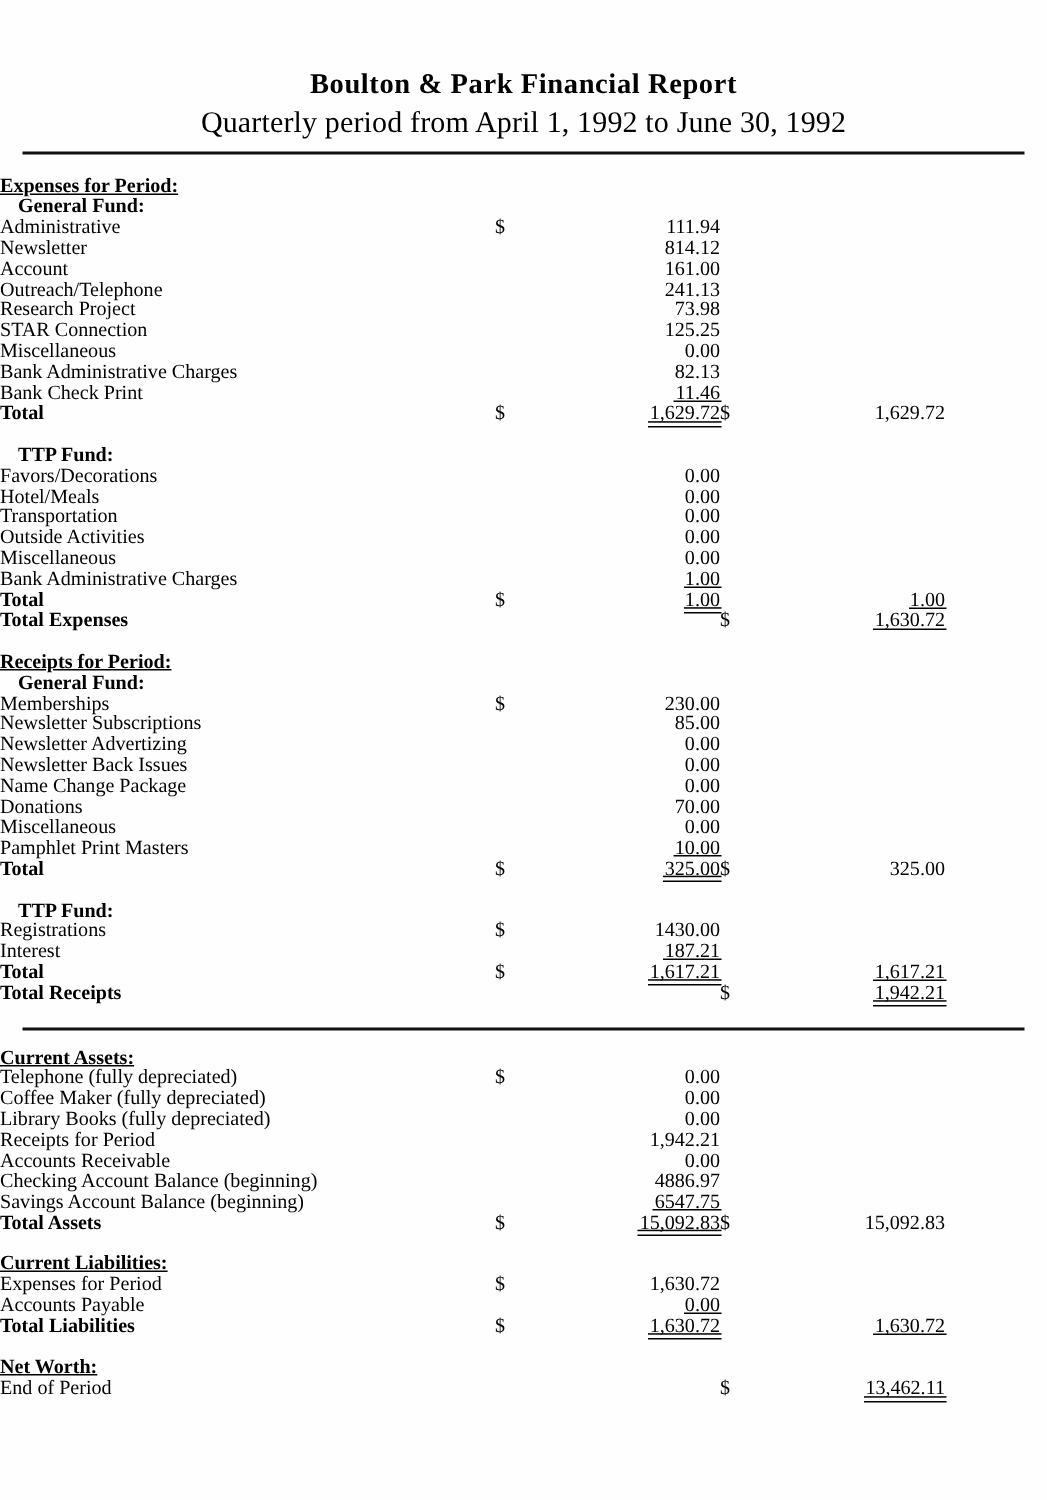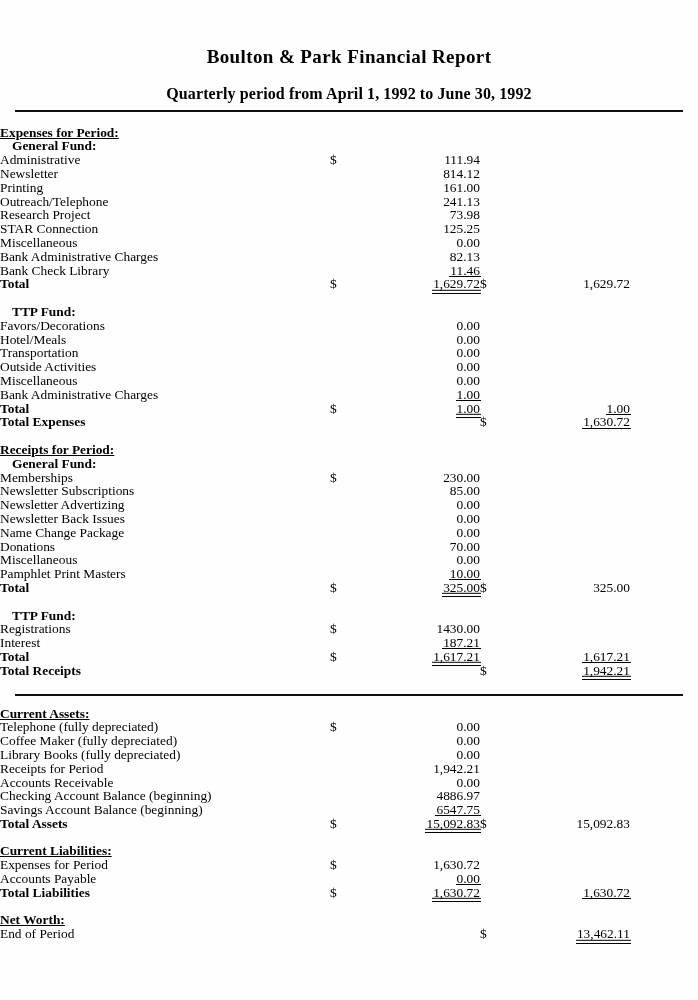--- a/index.html
+++ b/index.html
@@ -23,23 +23,23 @@
     padding-top: 46px;
     text-align: center;
   }
   .doc-title {
     font-size: 19px;
     font-weight: bold;
     letter-spacing: 0.4px;
     line-height: 1.15;
   }
   .doc-subtitle {
-    font-size: 16px;
-    font-weight: bold;
-    margin-top: 17px;
+    font-size: 20px;
+    font-weight: normal;
+    margin-top: 3px;
     letter-spacing: 0.1px;
   }
   
   .rule {
     height: 0;
     border-top: 2.2px solid #111;
     margin: 7px 15px 0 15px;
   }
   .rule.mid {
     margin-top: 0;
@@ -142,21 +142,21 @@
       </tr>
       <tr>
         <td class="lvl2">Newsletter</td>
         <td></td>
         <td class="val">814.12</td>
         <td></td>
           <td></td>
           <td></td>
       </tr>
       <tr>
-        <td class="lvl2">Printing</td>
+        <td class="lvl2">Account</td>
         <td></td>
         <td class="val">161.00</td>
         <td></td>
           <td></td>
           <td></td>
       </tr>
       <tr>
         <td class="lvl2">Outreach/Telephone</td>
         <td></td>
         <td class="val">241.13</td>
@@ -190,21 +190,21 @@
       </tr>
       <tr>
         <td class="lvl2">Bank Administrative Charges</td>
         <td></td>
         <td class="val">82.13</td>
         <td></td>
           <td></td>
           <td></td>
       </tr>
       <tr>
-        <td class="lvl2">Bank Check Library</td>
+        <td class="lvl2">Bank Check Print</td>
         <td></td>
         <td class="val"><span class="u-single">11.46</span></td>
         <td></td>
           <td></td>
           <td></td>
       </tr>
       <tr>
         <td class="lvl1"><span class="bold">Total</span></td>
         <td class="cur">$</td>
         <td class="val"><span class="u-double">1,629.72</span></td>

